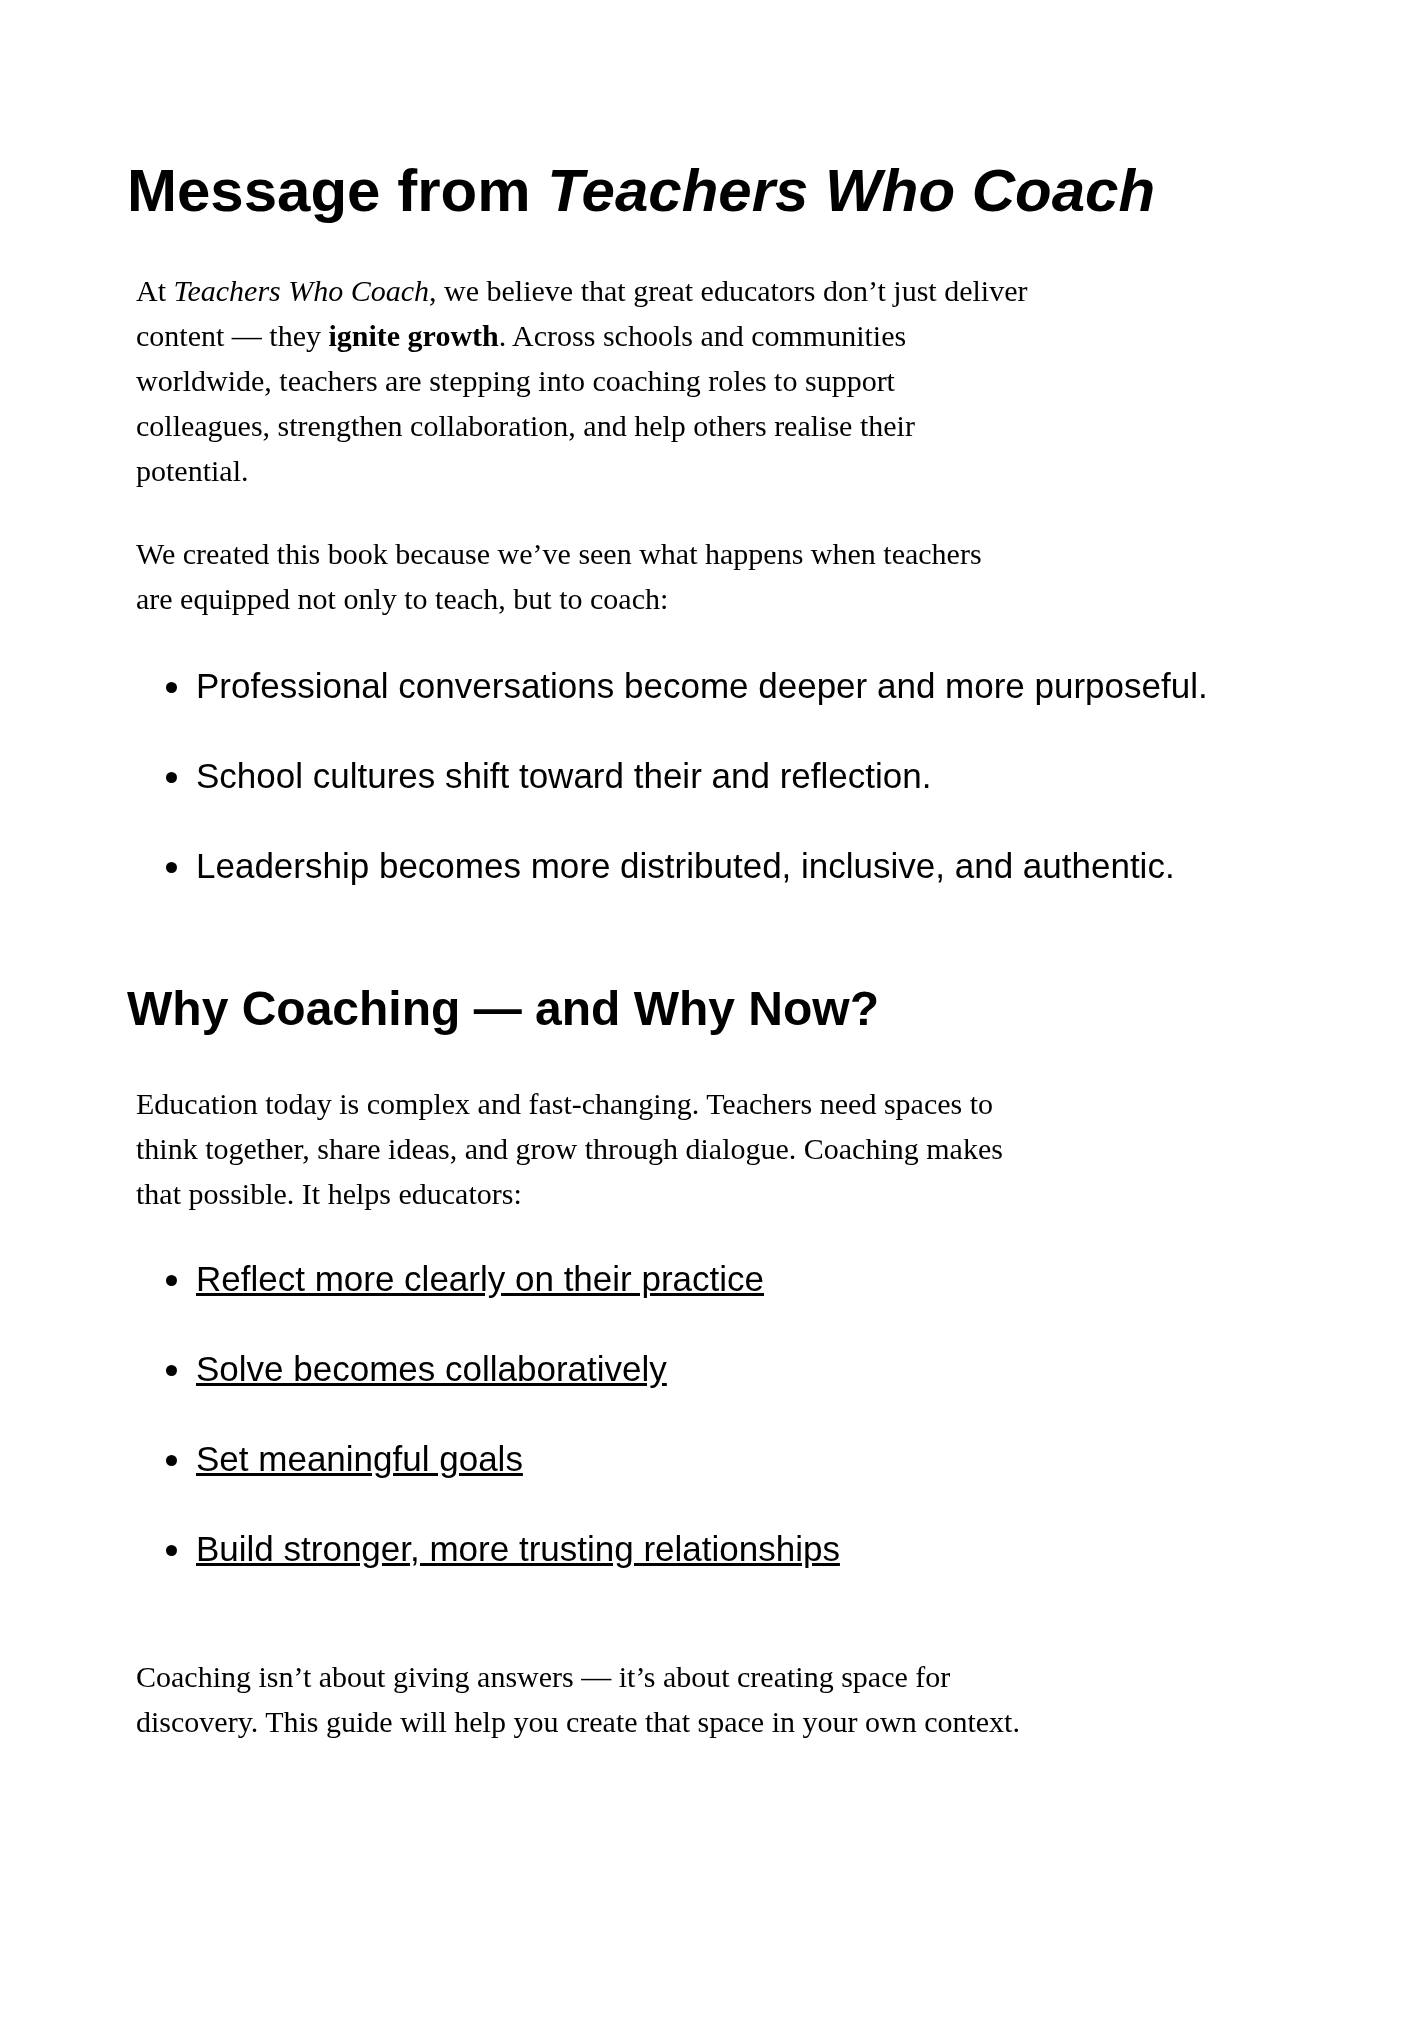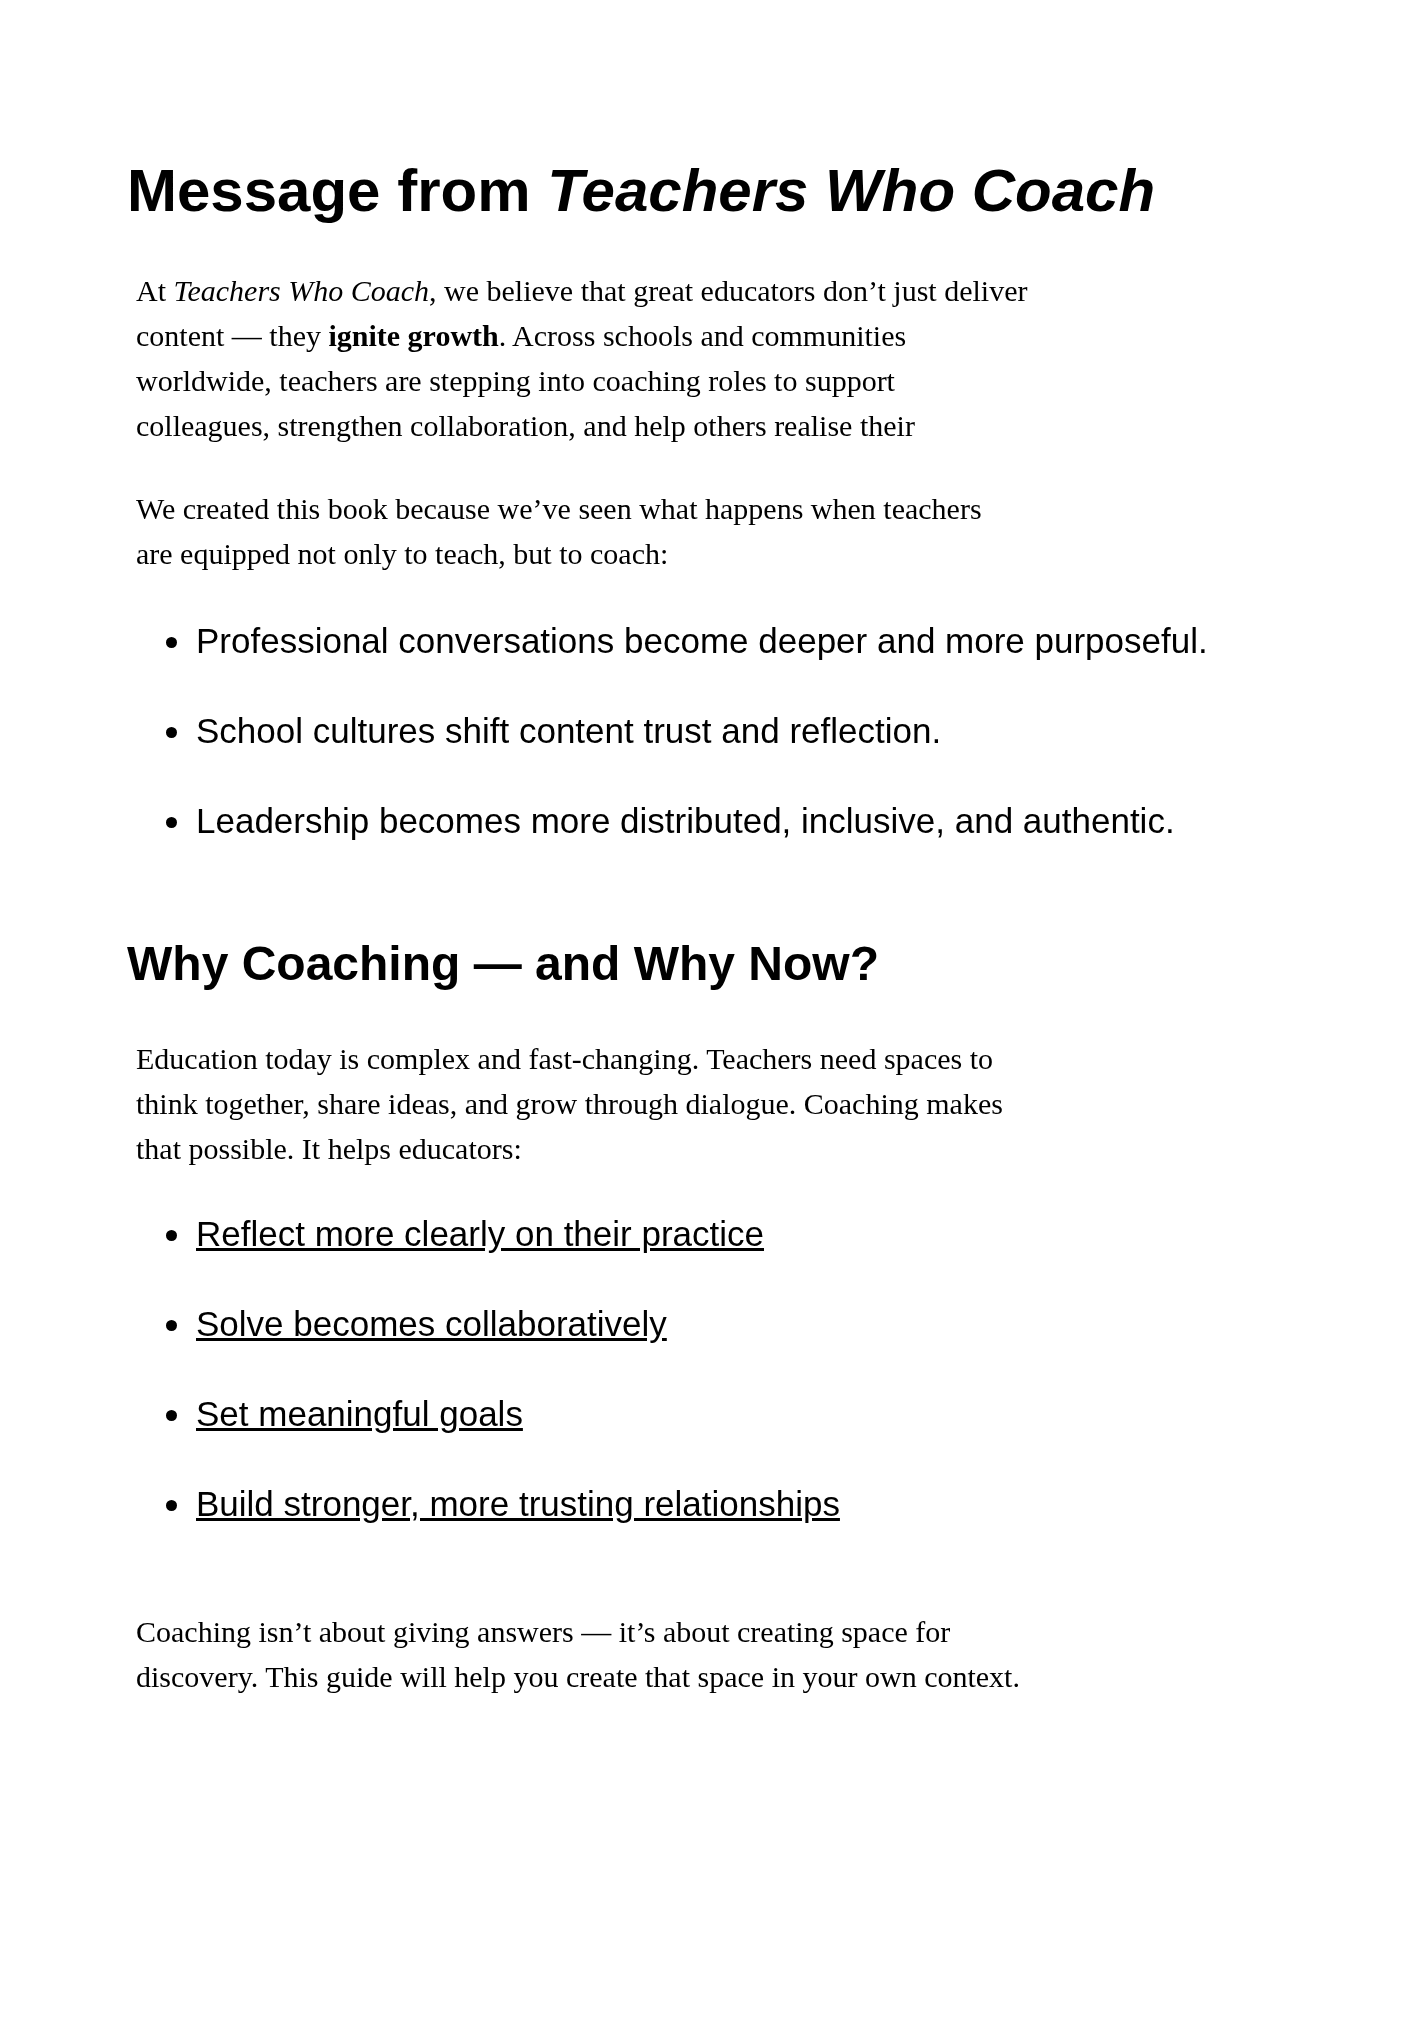--- a/index.html
+++ b/index.html
@@ -80,30 +80,31 @@
 <div class="page">
   <div class="content">
 
     <h1 class="doc-title"><span>Message from </span><em>Teachers Who Coach</em></h1>
 
     <div class="para" id="p-intro">
       <div class="line"><span>At </span><em>Teachers Who Coach</em><span>, we believe that great educators don’t just deliver</span></div>
       <div class="line"><span>content — they </span><strong>ignite growth</strong><span>. Across schools and communities</span></div>
       <div class="line">worldwide, teachers are stepping into coaching roles to support</div>
       <div class="line">colleagues, strengthen collaboration, and help others realise their</div>
+      <div class="line">potential.</div>
     </div>
 
     <div class="para" id="p-second">
       <div class="line">We created this book because we’ve seen what happens when teachers</div>
       <div class="line">are equipped not only to teach, but to coach:</div>
     </div>
 
     <ul class="bullet-list" id="list-outcomes">
       <li><span class="bullet"></span><span>Professional conversations become deeper and more purposeful.</span></li>
-      <li><span class="bullet"></span><span>School cultures shift content trust and reflection.</span></li>
+      <li><span class="bullet"></span><span>School cultures shift toward their and reflection.</span></li>
       <li><span class="bullet"></span><span>Leadership becomes more distributed, inclusive, and authentic.</span></li>
     </ul>
 
     <h2 class="doc-h2">Why Coaching — and Why Now?</h2>
 
     <div class="para" id="p-why">
       <div class="line">Education today is complex and fast-changing. Teachers need spaces to</div>
       <div class="line">think together, share ideas, and grow through dialogue. Coaching makes</div>
       <div class="line">that possible. It helps educators:</div>
     </div>

